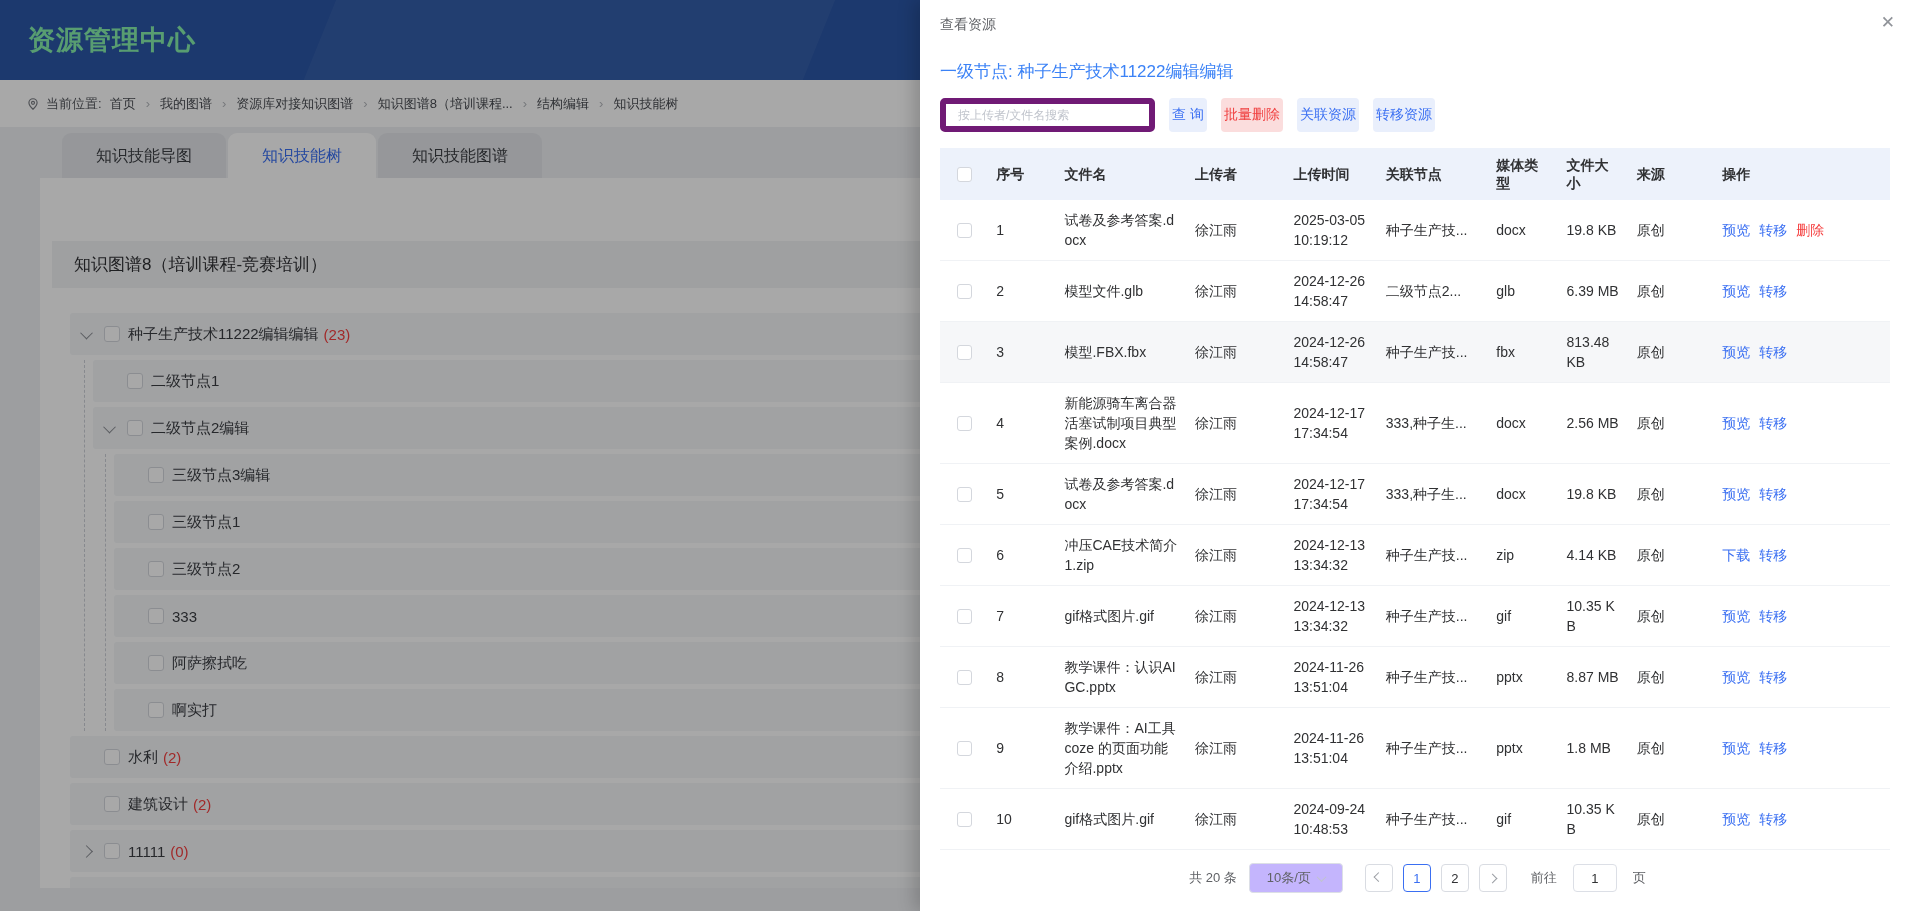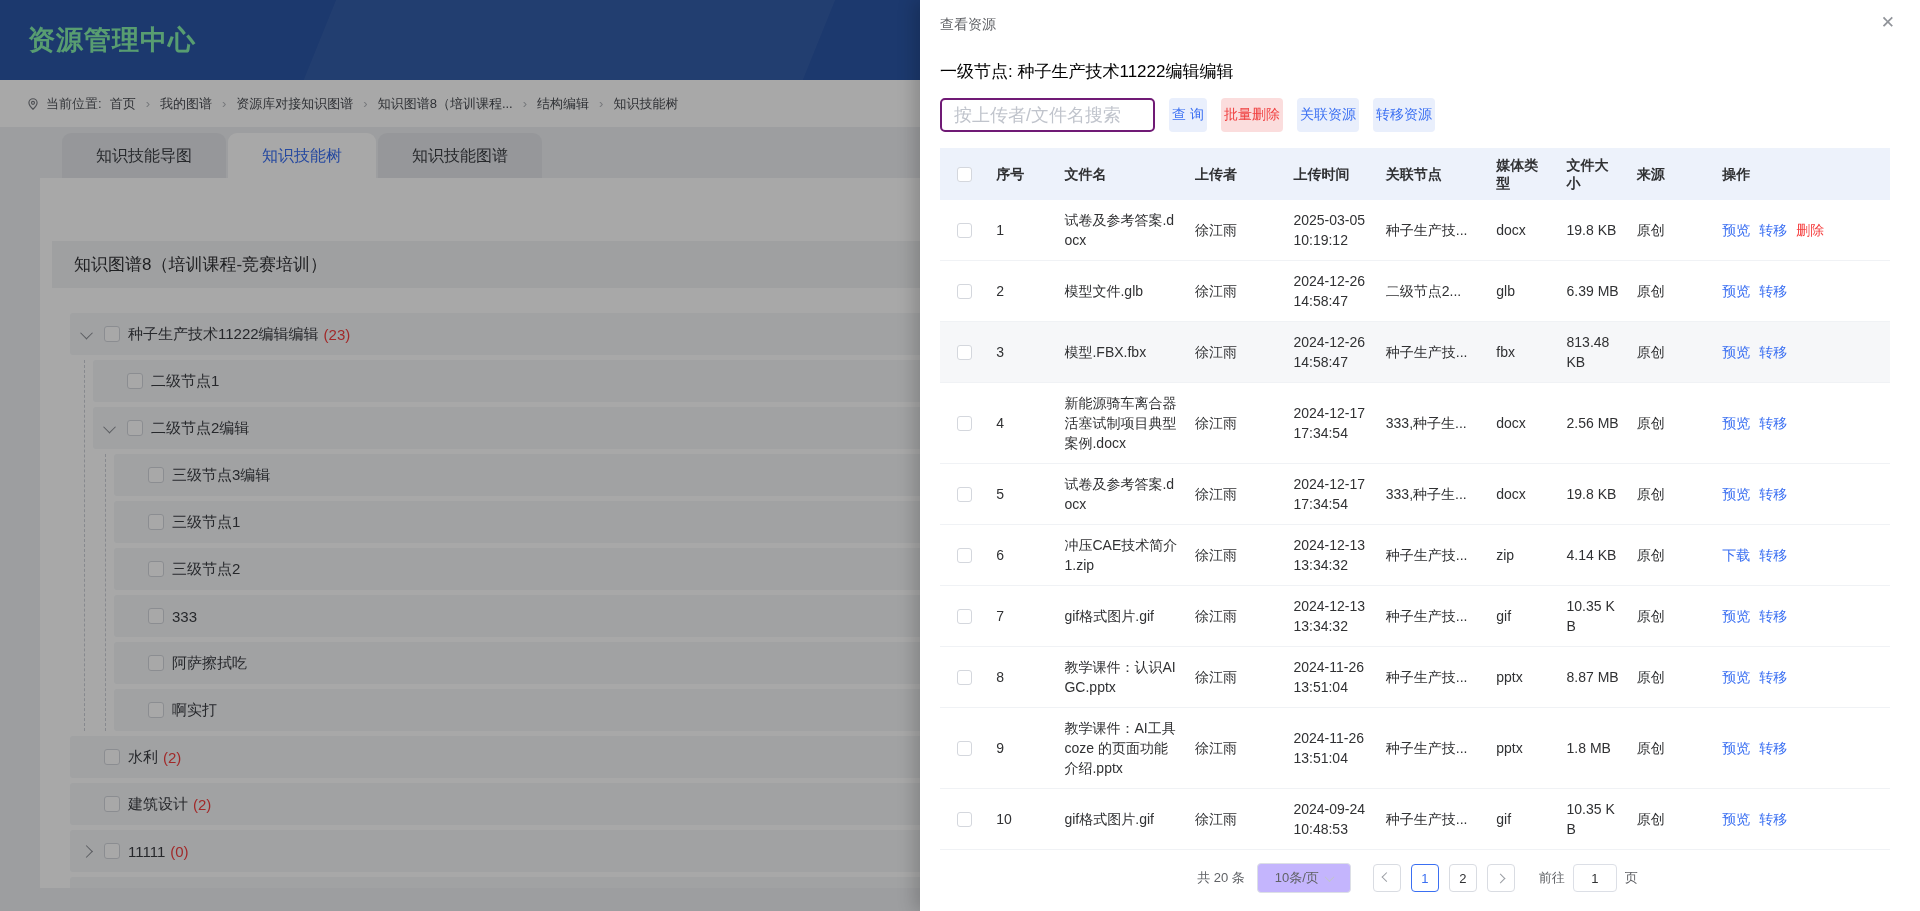--- a/index.html
+++ b/index.html
@@ -41,23 +41,23 @@
   .guide1 { left:44px; top:47px; height:371px; }
   .guide2 { left:65px; top:141px; height:277px; }
 
   
   .mask { position:absolute; left:0; top:0; width:1920px; height:911px; background:rgba(0,0,0,0.34); }
 
   
   .drawer { position:absolute; left:920px; top:0; width:1000px; height:911px; background:#ffffff; box-shadow:-6px 0 16px rgba(0,0,0,0.18); padding:16px 25px 0 20px; }
   .drawer-title { font-size:14px; color:#606266; }
   .drawer-close { position:absolute; right:25px; top:14px; font-size:17px; color:#909399; cursor:pointer; line-height:1; }
-  .drawer-heading { margin-top:26px; font-size:17px; font-weight:500; color:#000000; }
+  .drawer-heading { margin-top:26px; font-size:17px; font-weight:500; color:#3b82f6; }
   .toolbar { margin-top:15px; display:flex; align-items:center; }
-  .search-input { width:215px; height:34px; border:2px solid #701a75; border-radius:5px; padding:0 12px; font-size:18px; color:#303133; outline:none; }
+  .search-input { width:215px; height:34px; border:6px solid #701a75; border-radius:5px; padding:0 12px; font-size:12px; color:#303133; outline:none; }
   .search-input::placeholder { color:#c0c4cc; }
   .btn { height:34px; padding:0 3px; border:none; border-radius:4px; font-size:14px; cursor:pointer; margin-left:14px; font-family:inherit; }
   .btn.blue { background:#e9effc; color:#3a6ff2; }
   .btn.red { background:#fbdddd; color:#f04040; }
 
   table.res { margin-top:16px; width:950px; border-collapse:collapse; table-layout:fixed; }
   table.res th { background:#edf2fb; font-size:14px; font-weight:bold; color:#303133; text-align:left; padding:8px 8px; line-height:18px; vertical-align:middle; }
   table.res td { font-size:14px; color:#303133; padding:10px 8px; line-height:20px; border-bottom:1px solid #f0f2f5; vertical-align:middle; }
   table.res tr.striped td { background:#f6f7f9; }
   td.c-file, td.c-time, td.c-size { word-break:break-all; }
@@ -69,21 +69,21 @@
 
   .pagination { margin-top:13px; display:flex; align-items:center; justify-content:center; font-size:13px; color:#606266; }
   .pg-total { margin-right:12px; }
   .pg-size { width:94px; height:30px; border:1px solid #dcdfe6; border-radius:4px; display:flex; align-items:center; justify-content:center; cursor:pointer; background:#c4b5fd; }
   .pg-size .chev { width:7px; height:7px; border-color:#c0c4cc; margin-left:7px; }
   .pg-btn { width:28px; height:28px; border:1px solid #d9dce2; border-radius:4px; background:#fff; display:flex; align-items:center; justify-content:center; margin-left:10px; cursor:pointer; font-size:13px; color:#303133; }
   .pg-btn .chev { width:7px; height:7px; border-color:#9a9da3; }
   .pg-btn .chev.left { transform:rotate(135deg) translate(-1px,1px); }
   .pg-btn.prev { margin-left:22px; }
   .pg-btn.active { border-color:#3a6ff2; color:#3a6ff2; }
-  .pg-goto { margin-left:24px; display:flex; align-items:center; }
+  .pg-goto { margin-left:24px; display:flex; align-items:center;gap:8px; }
   .pg-goto-input { width:44px; height:28px; border:1px solid #dcdfe6; border-radius:4px; text-align:center; font-size:13px; color:#303133; margin:0 8px; outline:none; }
 </style>
 </head>
 <body>
 
 <div class="stage">
 
   <div class="app-header">
     <div class="app-title">资源管理中心</div>
   </div>

